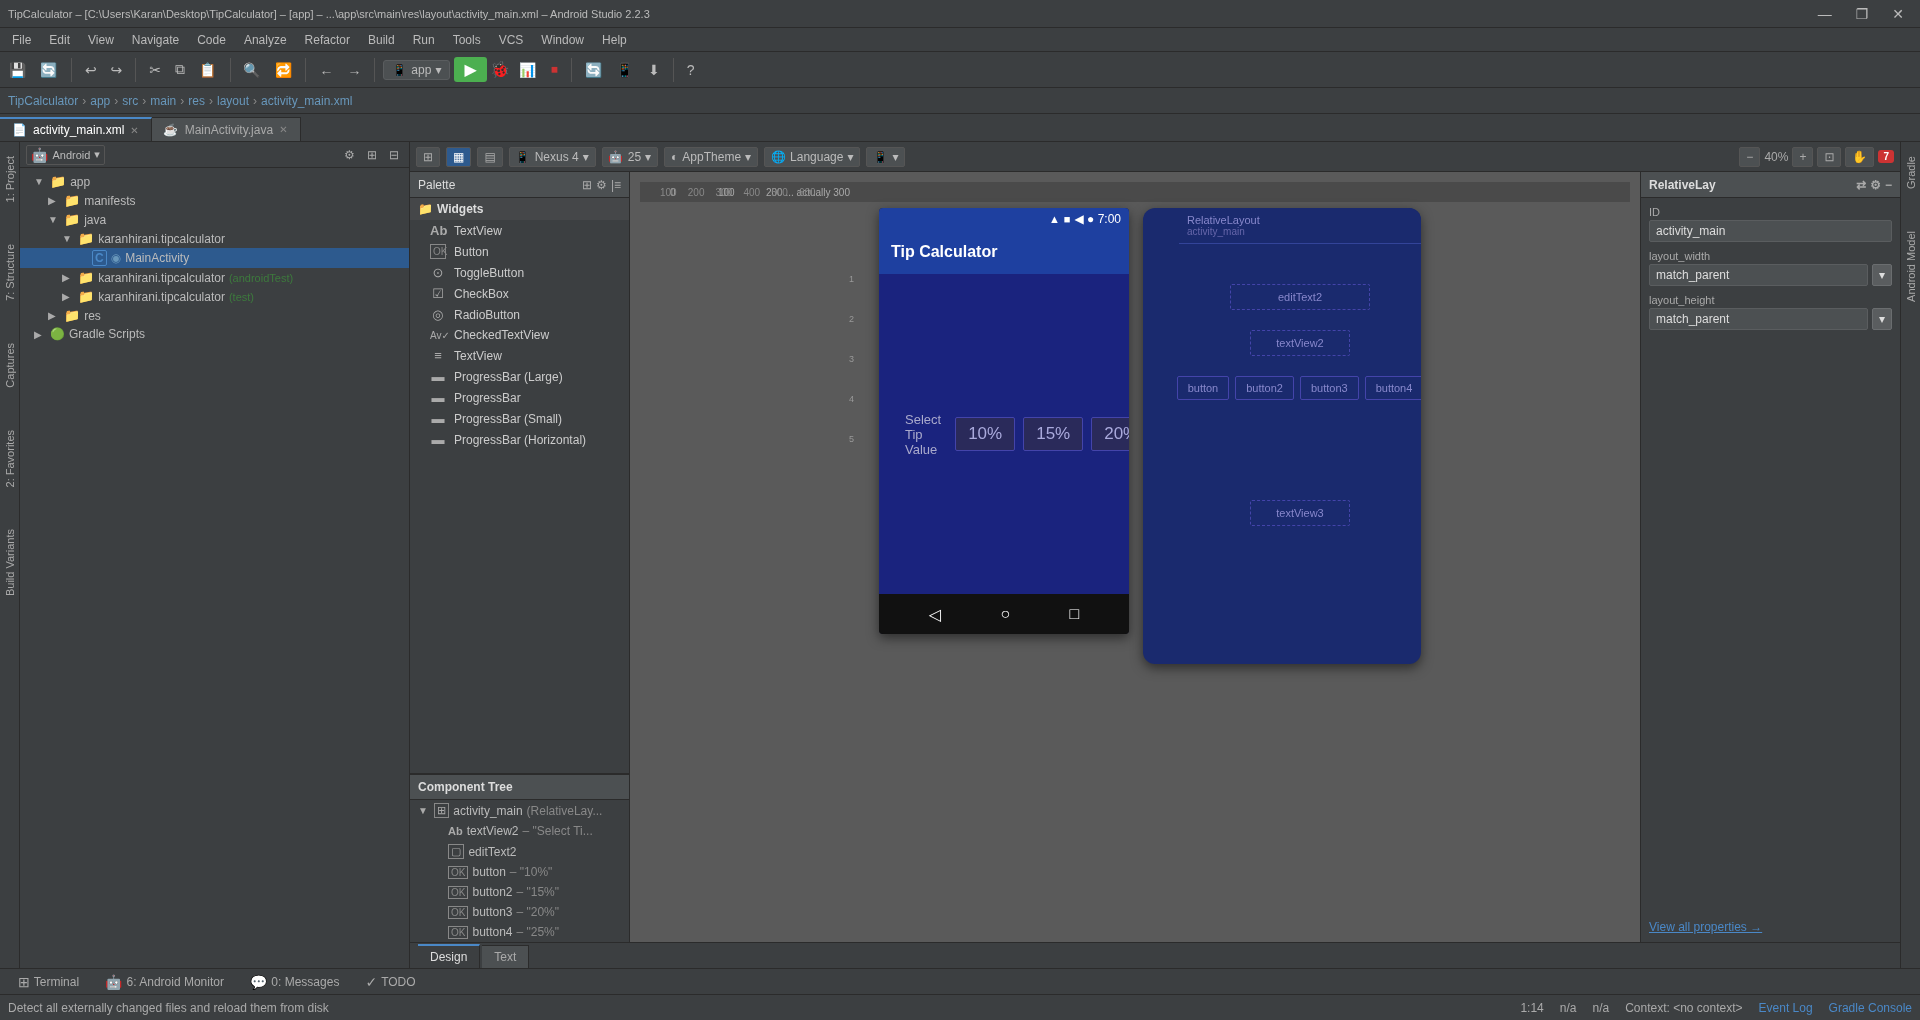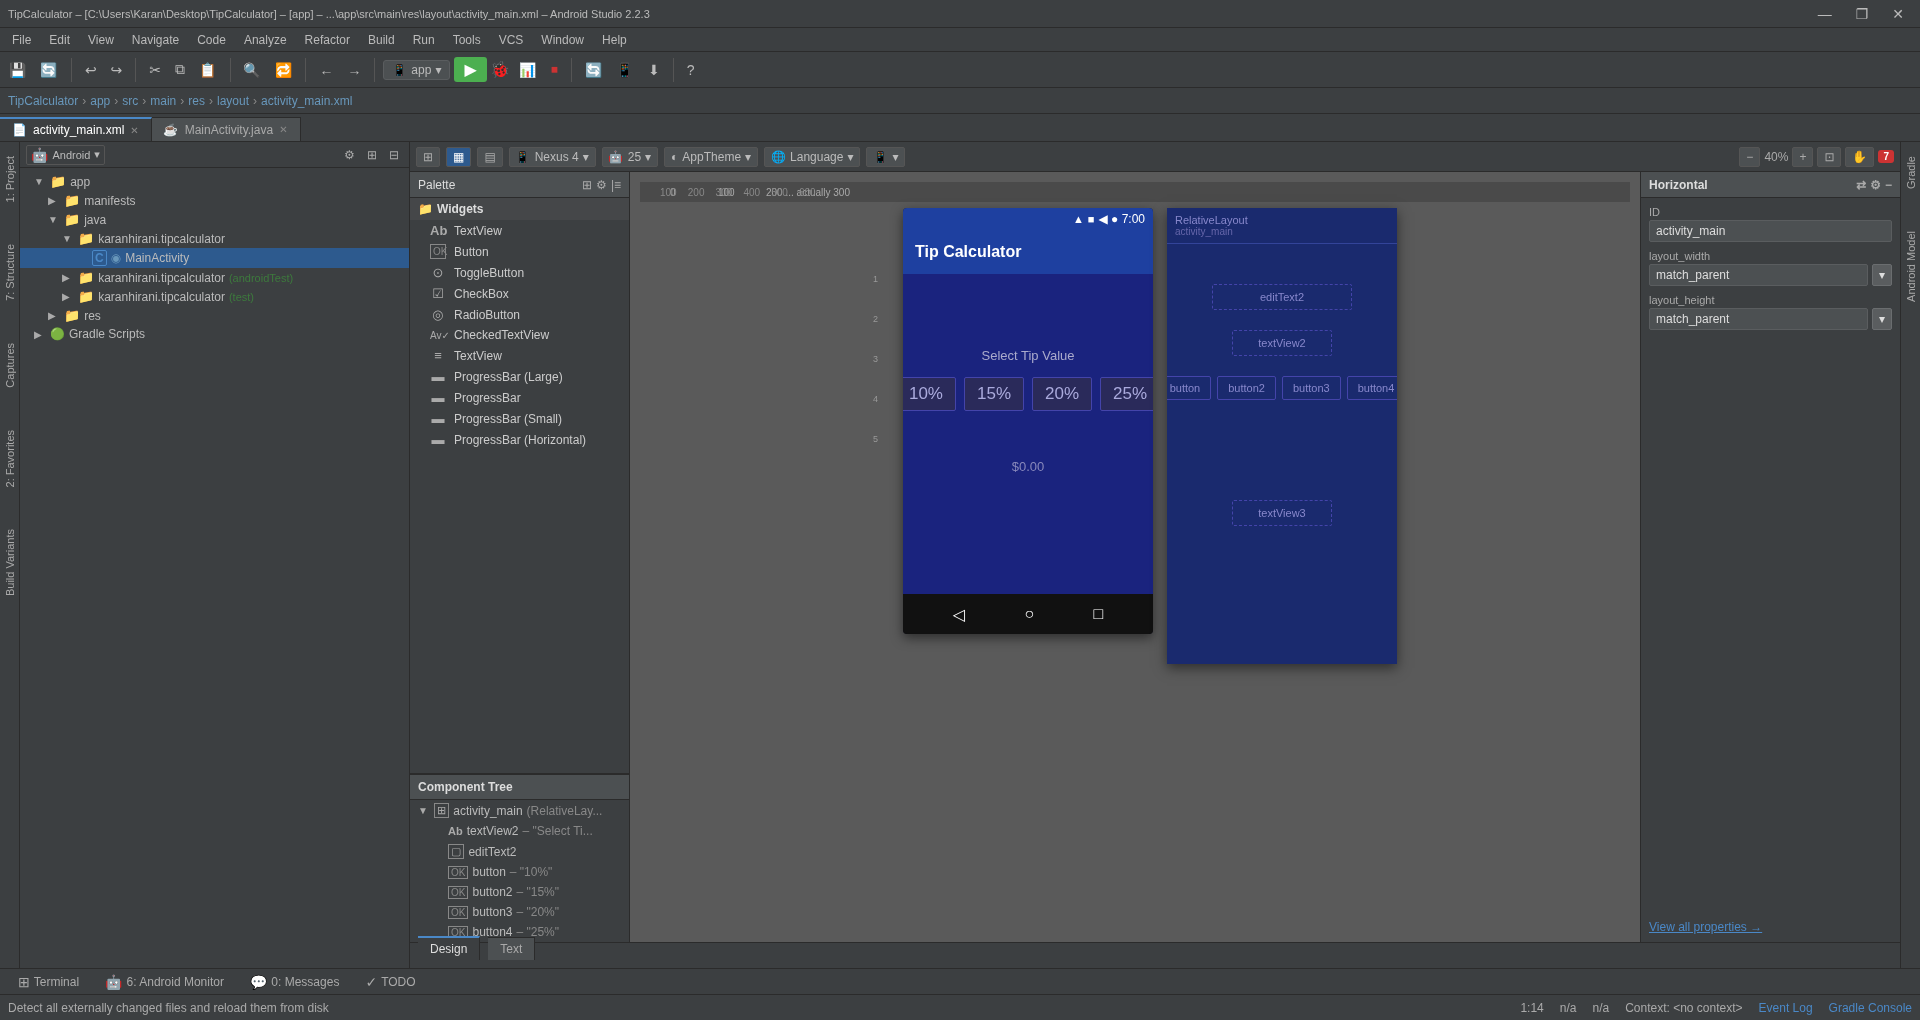--- a/index.html
+++ b/index.html
@@ -323,21 +323,21 @@
       display: flex;
       align-items: center;
       padding: 0 12px;
     }
     #phone-action-bar span { color: white; font-size: 16px; font-weight: bold; }
     #phone-content {
       background: #1a237e;
       min-height: 320px;
       padding: 20px 12px;
       display: flex;
-      flex-direction: column;
+      flex-direction: row;
       gap: 14px;
       align-items: center;
     }
     .phone-label { color: #aaaacc; font-size: 13px; }
     .phone-buttons { display: flex; gap: 8px; }
     .phone-btn {
       background: #2a2a5a;
       border: 1px solid #4444aa;
       color: #aaaadd;
       padding: 6px 12px;
@@ -351,26 +351,27 @@
       height: 40px;
       display: flex;
       align-items: center;
       justify-content: space-around;
       padding: 0 20px;
     }
     .nav-icon { color: #ffffff; font-size: 16px; }
 
     
     #blueprint-frame {
-      width: 230px;
+      width: 278px;
       background: #1a2a6e;
-      border-radius: 0;
+      border-radius: 12px;
       overflow: hidden;
       box-shadow: 0 4px 12px rgba(0,0,0,0.5);
       position: relative;
+      padding-left: 36px;
     }
     .blueprint-content {
       padding: 30px 10px 10px;
       display: flex;
       flex-direction: column;
       gap: 20px;
       align-items: center;
       min-height: 420px;
     }
     .bp-widget {
@@ -390,22 +391,22 @@
       border-radius: 2px;
     }
 
     
     #design-bottom-tabs {
       height: 26px;
       background: #3c3f41;
       border-top: 1px solid #2b2b2b;
       display: flex;
       align-items: flex-end;
-      padding: 8px 8px;
-      gap: 8px;
+      padding: 0 8px;
+      gap: 2px;
     }
     .design-tab {
       padding: 4px 12px;
       font-size: 12px;
       cursor: pointer;
       border-top: 1px solid #2b2b2b;
       border-right: 1px solid #2b2b2b;
       background: #4c5052;
       color: #aaaaaa;
     }
@@ -930,21 +931,21 @@
               <div style="height:60px;"></div>
               <div class="bp-widget" style="width:100px;">textView3</div>
             </div>
           </div>
 
         </div>
       </div>
 
       <div id="properties-panel">
         <div id="properties-header">
-          <span>Horizontal</span>
+          <span>RelativeLay</span>
           <div id="properties-header-actions">
             <span class="palette-btn">⇄</span>
             <span class="palette-btn">⚙</span>
             <span class="palette-btn">−</span>
           </div>
         </div>
         <div id="properties-list">
 
           <div class="prop-row">
             <span class="prop-label">ID</span>

